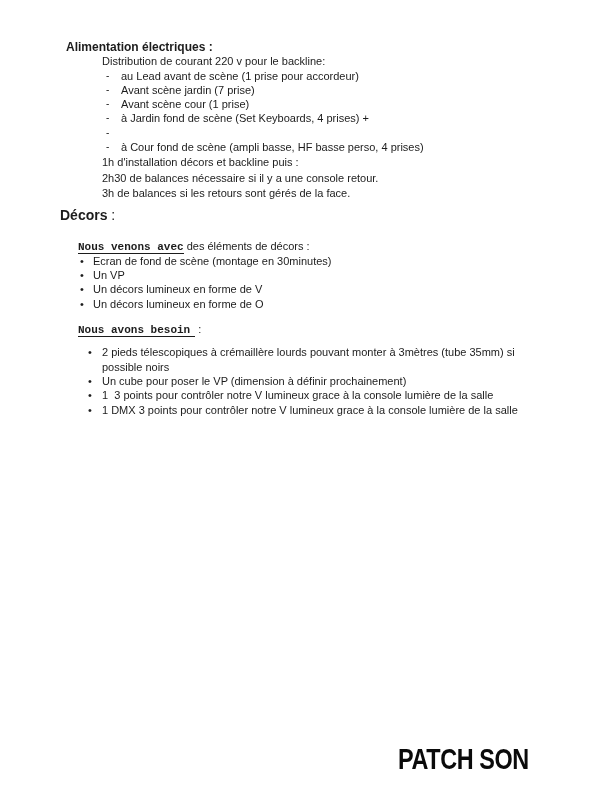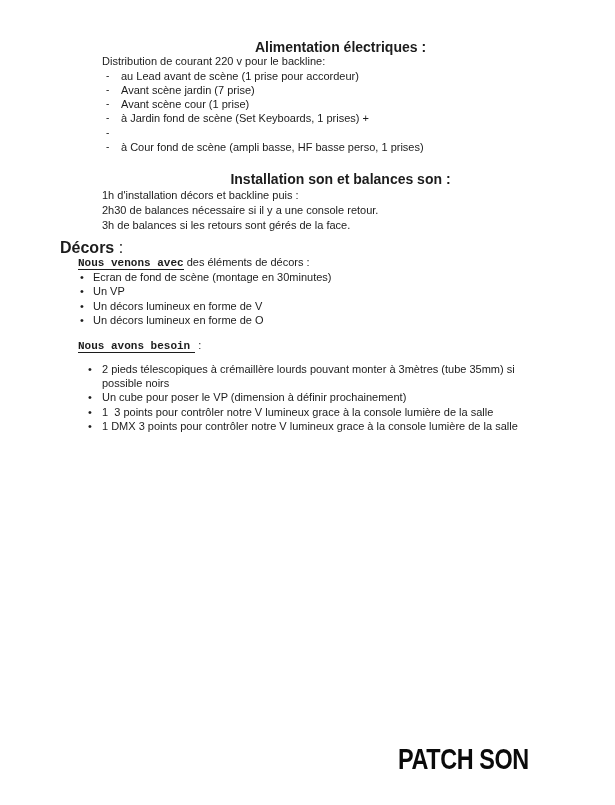--- a/index.html
+++ b/index.html
@@ -12,31 +12,30 @@
     color: #1c1c1c;
     font-family: "Liberation Sans", sans-serif;
     font-size: 11px;
     line-height: 14.3px;
     overflow: hidden;
   }
   .content { padding-top: 40px; }
 
   .h-main {
     margin: 0;
-    font-size: 14px;
+    font-size: 12px;
     font-weight: 700;
     margin-left: 66px;
-    text-align: center;
   }
   .h-install { margin-top: 18px; }
   .h-decors {
-    margin: 0;
+    margin: 16px;
     margin-top: 8px;
     margin-left: 60px;
-    font-size: 16px;
+    font-size: 14px;
     font-weight: 400;
   }
   .h-decors .bold { font-weight: 700; }
 
   .intro { margin: 0; margin-left: 102px; }
   .plain-line { margin: 1px; margin-left: 102px; }
 
   ul { list-style: none; margin: 0; padding: 0; }
   li { display: flex; }
   .marker { flex: 0 0 auto; }
@@ -91,34 +90,33 @@
         <li>
           <span class="marker">-</span>
           <span>Avant scène jardin (7 prise)</span>
         </li>
         <li>
           <span class="marker">-</span>
           <span>Avant scène cour (1 prise)</span>
         </li>
         <li>
           <span class="marker">-</span>
-          <span>à Jardin fond de scène (Set Keyboards, 1 prises) +</span>
+          <span>à Jardin fond de scène (Set Keyboards, 4 prises) +</span>
         </li>
         <li>
           <span class="marker">-</span>
         </li>
         <li>
           <span class="marker">-</span>
-          <span>à Cour fond de scène (ampli basse, HF basse perso, 1 prises)</span>
+          <span>à Cour fond de scène (ampli basse, HF basse perso, 4 prises)</span>
         </li>
       </ul>
     </section>
 
     <section>
-      <h3 class="h-main h-install">Installation son et balances son :</h3>
       <p class="plain-line">1h d'installation décors et backline puis :</p>
       <p class="plain-line">2h30 de balances nécessaire si il y a une console retour.</p>
       <p class="plain-line">3h de balances si les retours sont gérés de la face.</p>
     </section>
 
     <section>
       <p class="h-decors"><span class="bold">Décors</span><span> :</span></p>
 
       <p class="sub-head"><span class="u">Nous venons avec</span><span> des éléments de décors :</span></p>
 

